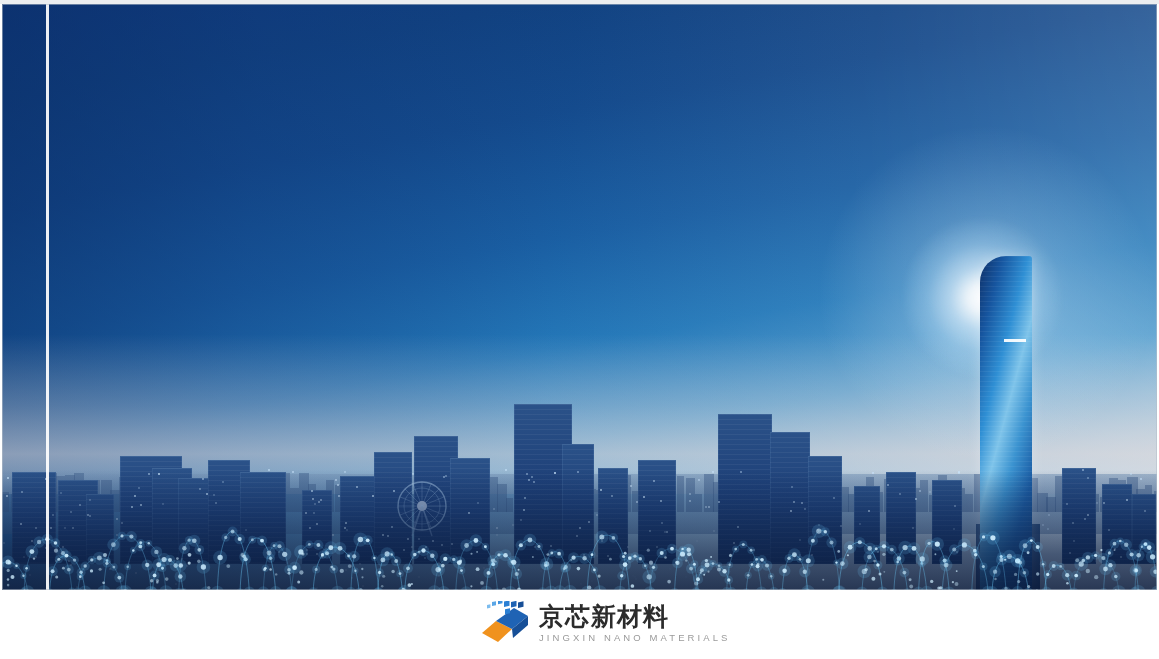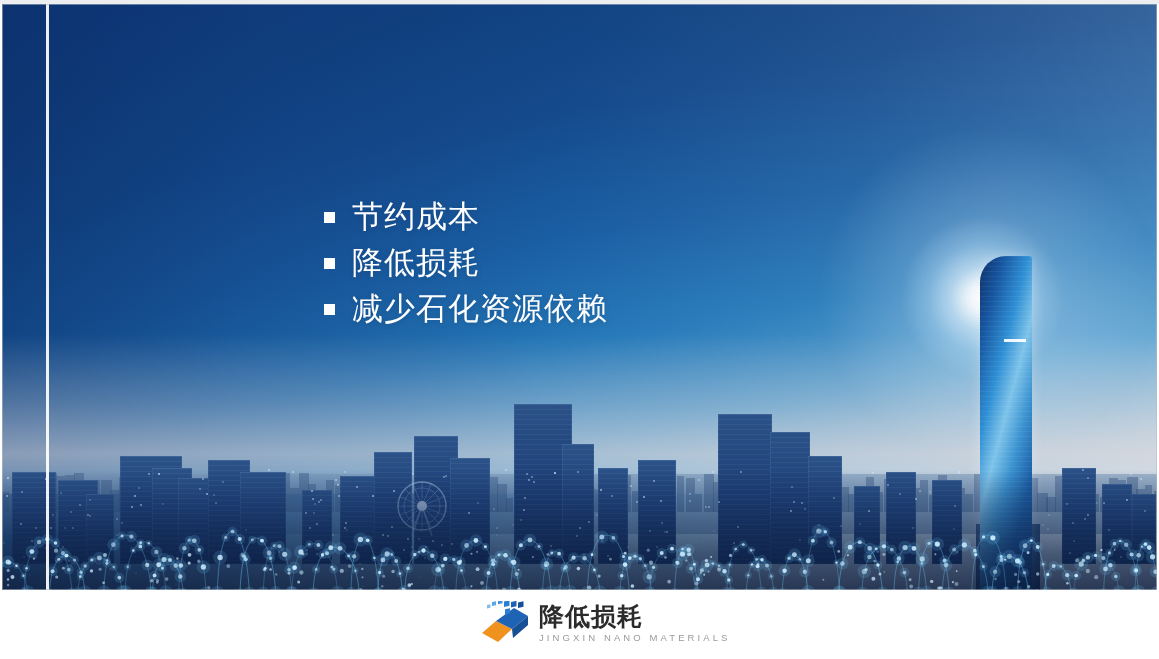--- a/index.html
+++ b/index.html
@@ -1564,34 +1564,20 @@
         <circle cx="262.5" cy="89.7" r="1.42" fill="#cfeeff" fill-opacity="0.73"></circle>
         <circle cx="22.6" cy="110.0" r="0.99" fill="#cfeeff" fill-opacity="0.50"></circle>
         <circle cx="1075.2" cy="80.2" r="1.96" fill="#cfeeff" fill-opacity="0.44"></circle>
         <circle cx="694.3" cy="103.5" r="2.11" fill="#cfeeff" fill-opacity="0.42"></circle>
         <circle cx="1002.9" cy="79.7" r="0.94" fill="#cfeeff" fill-opacity="0.67"></circle>
       </svg>
 
     <div class="guide-line"></div>
 
 
-    <ul class="bullets" id="bullets">
-        <li>
-          <span class="bullet-marker"></span>
-          <span>节约成本</span>
-        </li>
-        <li>
-          <span class="bullet-marker"></span>
-          <span>降低损耗</span>
-        </li>
-        <li>
-          <span class="bullet-marker"></span>
-          <span>减少石化资源依赖</span>
-        </li>
-      </ul>
   </div>
 
   <div class="hero-border"></div>
 
   <div class="footer">
     <div class="logo">
       <div class="logo-mark">
         <svg width="52" height="44" viewBox="0 0 52 44">
           <polygon points="4,32 18,20 34,28 20,41" fill="#f0921e"></polygon>
           <polygon points="18,20 36,7 50,15 34,28" fill="#1f63b4"></polygon>
@@ -1599,19 +1585,19 @@
           <rect x="26" y="6" width="5.5" height="5.5" fill="#2a7fd4" transform="skewY(-12)"></rect>
           <rect x="33" y="8" width="5.5" height="5.5" fill="#1f63b4" transform="skewY(-12)"></rect>
           <rect x="40" y="10" width="5.5" height="5.5" fill="#174f97" transform="skewY(-12)"></rect>
           <rect x="20" y="3" width="4.5" height="4.5" fill="#3f92dd" transform="skewY(-12)"></rect>
           <rect x="14" y="4" width="4" height="4" fill="#5aa6e6" transform="skewY(-12)"></rect>
           <rect x="27" y="14" width="5" height="5" fill="#2a7fd4" transform="skewY(-12)"></rect>
           <rect x="9" y="6" width="3.4" height="3.4" fill="#7cbcee" transform="skewY(-12)"></rect>
         </svg>
       </div>
       <div class="logo-text">
-        <span class="logo-cn">降低损耗</span>
+        <span class="logo-cn">京芯新材料</span>
         <span class="logo-en">JINGXIN NANO MATERIALS</span>
       </div>
     </div>
   </div>
 
 </div>
 
 </body></html>

